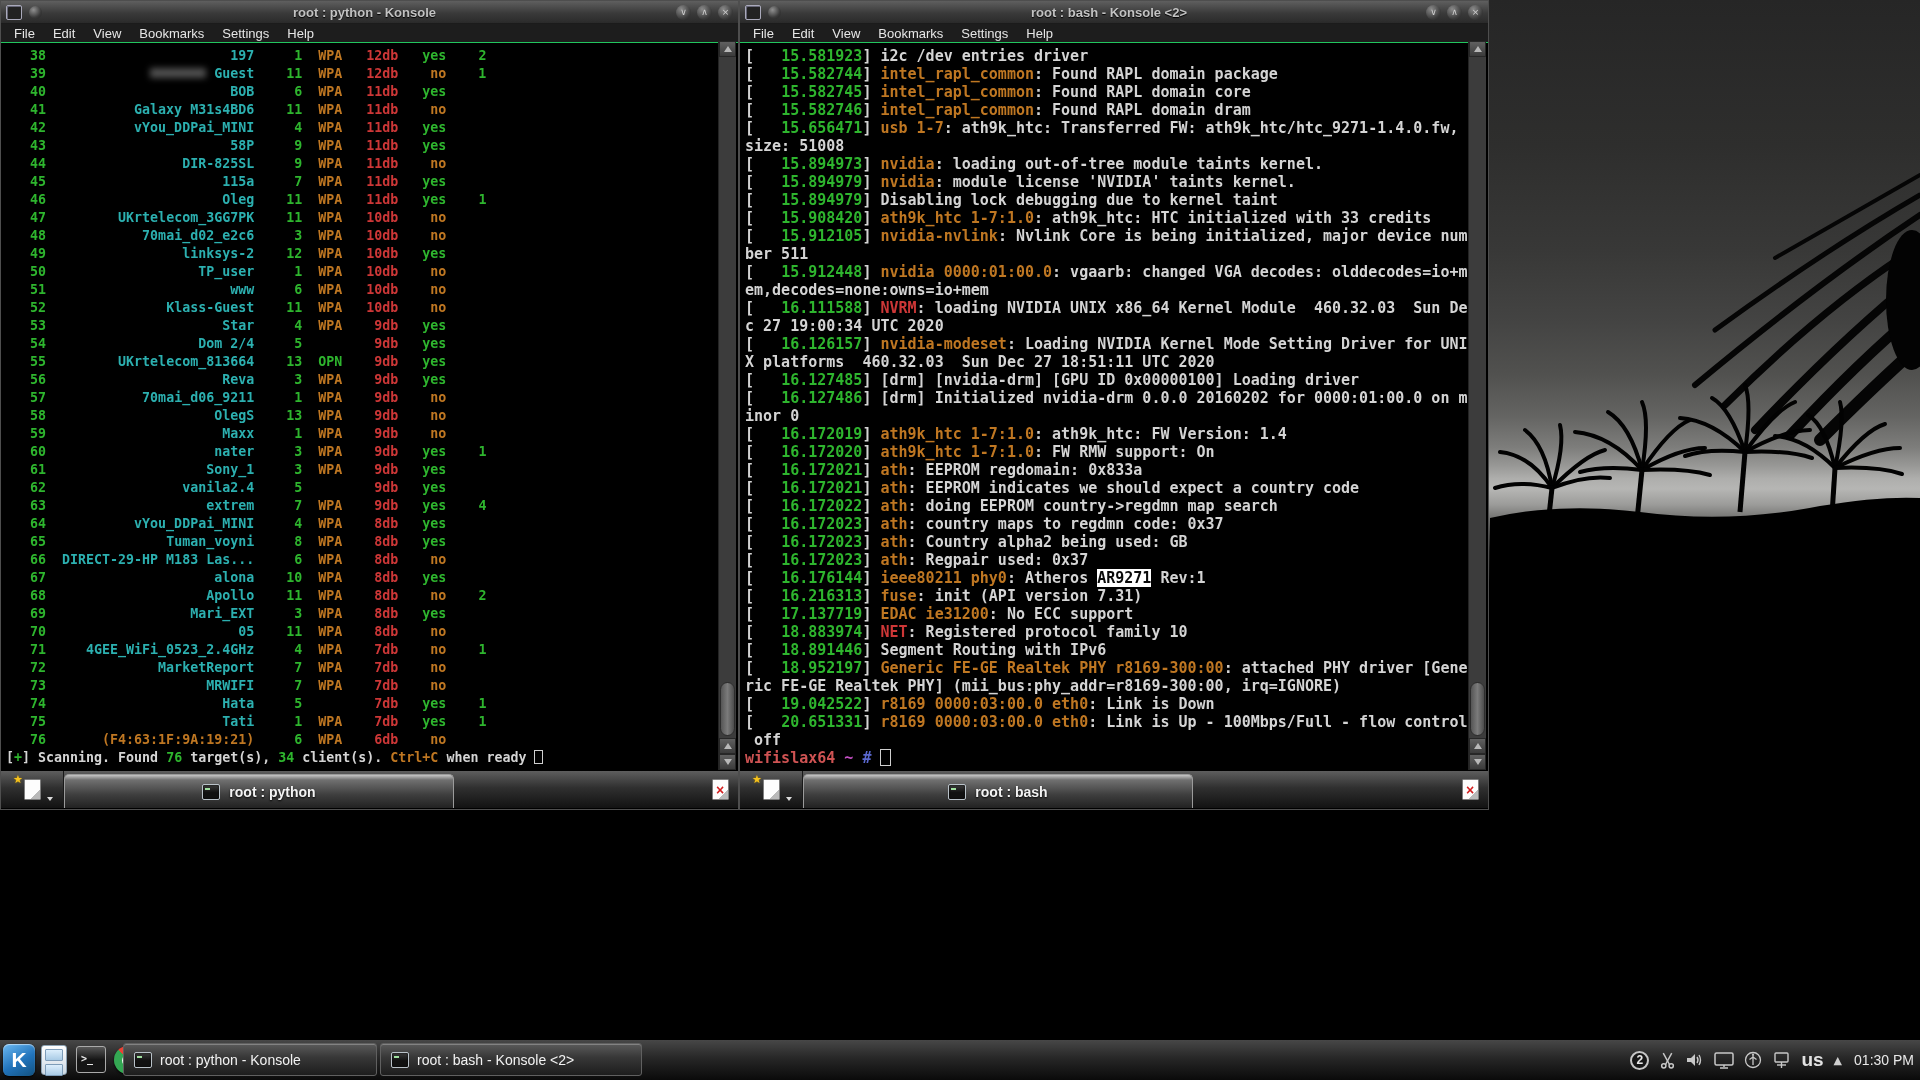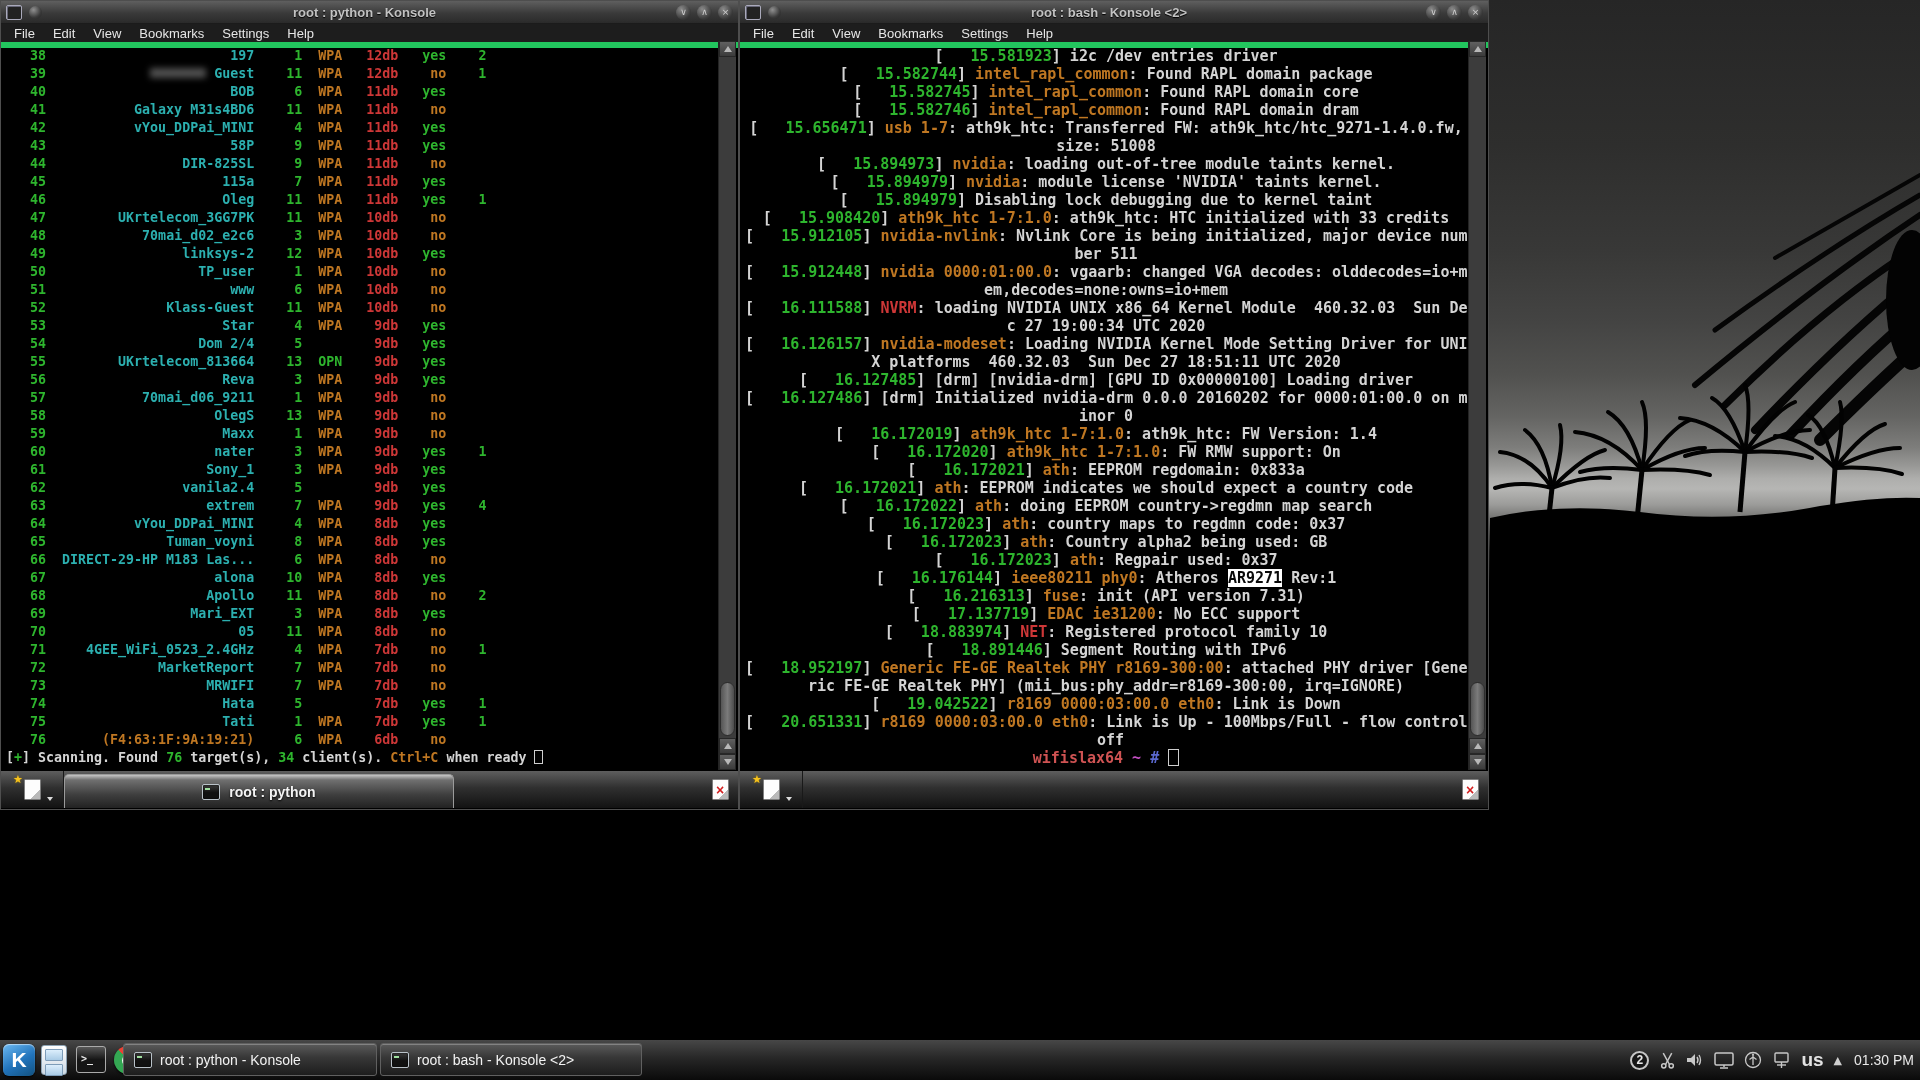--- a/index.html
+++ b/index.html
@@ -20,27 +20,27 @@
   .title{position:absolute;left:60px;right:70px;text-align:center;font-size:13px;font-weight:bold;
     color:#c2c2c2;text-shadow:0 1px 1px #000;white-space:nowrap;overflow:hidden;}
   .win-icon{width:14px;height:13px;background:#222;border:1px solid #aab;border-radius:2px;
     box-shadow:inset 1px 1px 0 #667;}
   .menu-sphere{width:13px;height:13px;margin-left:7px;border-radius:50%;
     background:radial-gradient(circle at 35% 30%,#909090,#3a3a3a 60%,#1e1e1e);}
   .winbtns{margin-left:auto;display:flex;gap:6px;z-index:2;}
   .wbtn{width:15px;height:15px;border-radius:50%;cursor:default;
     background:radial-gradient(circle at 35% 28%,#8a8a8a,#3b3b3b 65%,#202020);
     color:#cfcfcf;font-size:9px;line-height:15px;text-align:center;font-family:"DejaVu Sans",sans-serif;}
-  .menubar{height:18px;background:#1d1d1d;display:flex;align-items:center;padding-left:4px;border-bottom:6px solid #22c55e;}
+  .menubar{height:18px;background:#1d1d1d;display:flex;align-items:center;padding-left:4px;border-bottom:1px solid #22c55e;}
   .menu-item{padding:0 9px;font-size:13px;color:#e6e6e6;}
   
   .screen{position:absolute;top:40px;bottom:39px;left:2px;right:21px;overflow:hidden;
     white-space:pre;padding:6px 0 0 3px;}
   .screen-left{font:700 13.3px/18px "DejaVu Sans Mono",monospace;text-decoration:underline;}
-  .screen-right{font:700 15px/18px "DejaVu Sans Mono",monospace;text-align:center;}
+  .screen-right{font:700 15px/18px "DejaVu Sans Mono",monospace;}
   .t-w{color:#d4d4d4}.t-g{color:#2eb52e}.t-c{color:#2cb0b0}.t-o{color:#bf7722}.t-r{color:#cd3737}
   .t-hl{background:#ffffff;color:#0a0a0a}
   .t-host{color:#cf5353}.t-mag{color:#c24fc2}.t-blu{color:#5a68cf}
   .t-cur{display:inline-block;width:9px;height:15px;border:1px solid #cfcfcf;vertical-align:-3px;}
   .screen-left .t-cur{width:7px;height:12px;vertical-align:-2px;}
   .t-smudge{display:inline-block;width:56px;height:10px;background:#4f4f4f;filter:blur(3px);}
   
   .scrollbar{position:absolute;top:40px;bottom:39px;right:2px;width:18px;background:#3c3c3c;border-left:1px solid #242424;box-sizing:border-box;}
   .sb-btn{height:16px;background:linear-gradient(#606060,#3b3b3b);border:1px solid #272727;box-sizing:border-box;
     display:flex;align-items:center;justify-content:center;}
@@ -243,20 +243,24 @@
             <span class="arr-dn"></span>
           </div>
       </div>
     </div>
     <div class="tabbar">
       <div class="newtab">
         <span class="sheet"></span>
         <span class="star">★</span>
         <span class="caret"></span>
       </div>
+      <div class="tab">
+        <span class="mini-term"></span>
+        <span>root : bash</span>
+      </div>
       <div class="tab-spacer"></div>
       <div class="closetab">
         <span class="sheet"></span>
         <span class="redx">×</span>
       </div>
     </div>
   </div>
 
   <div class="taskbar">
     <div class="kmenu">K</div>

